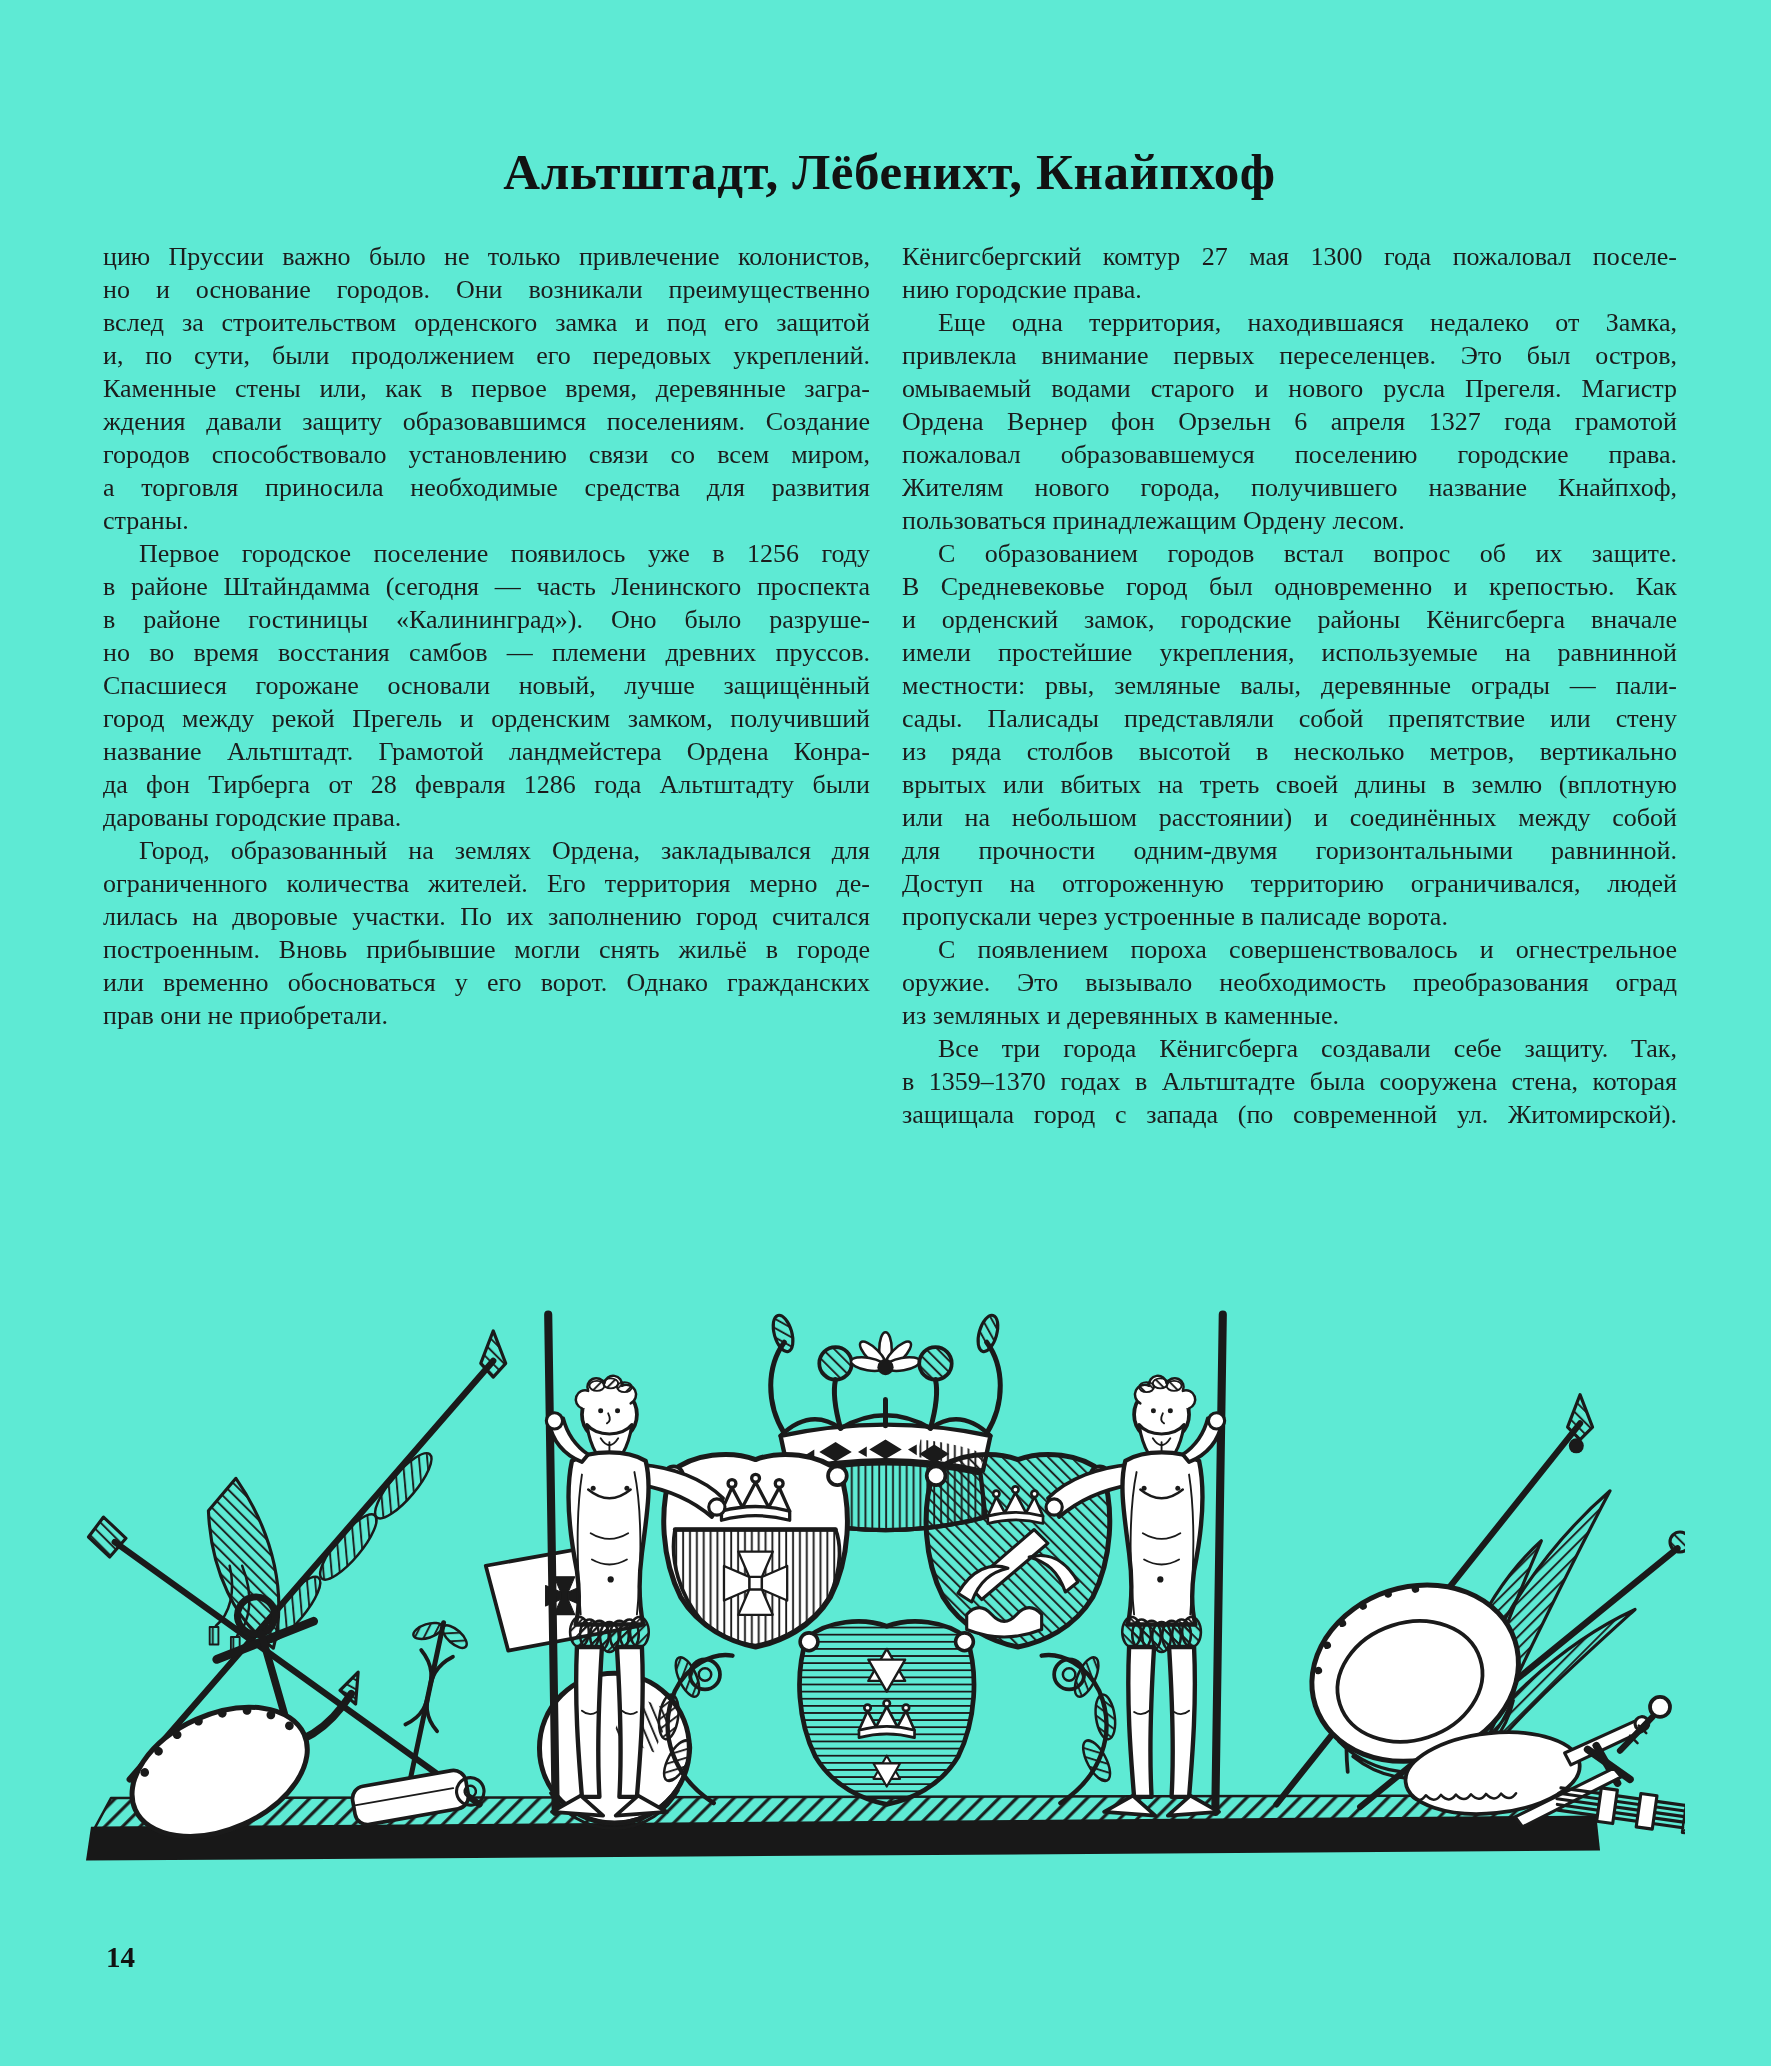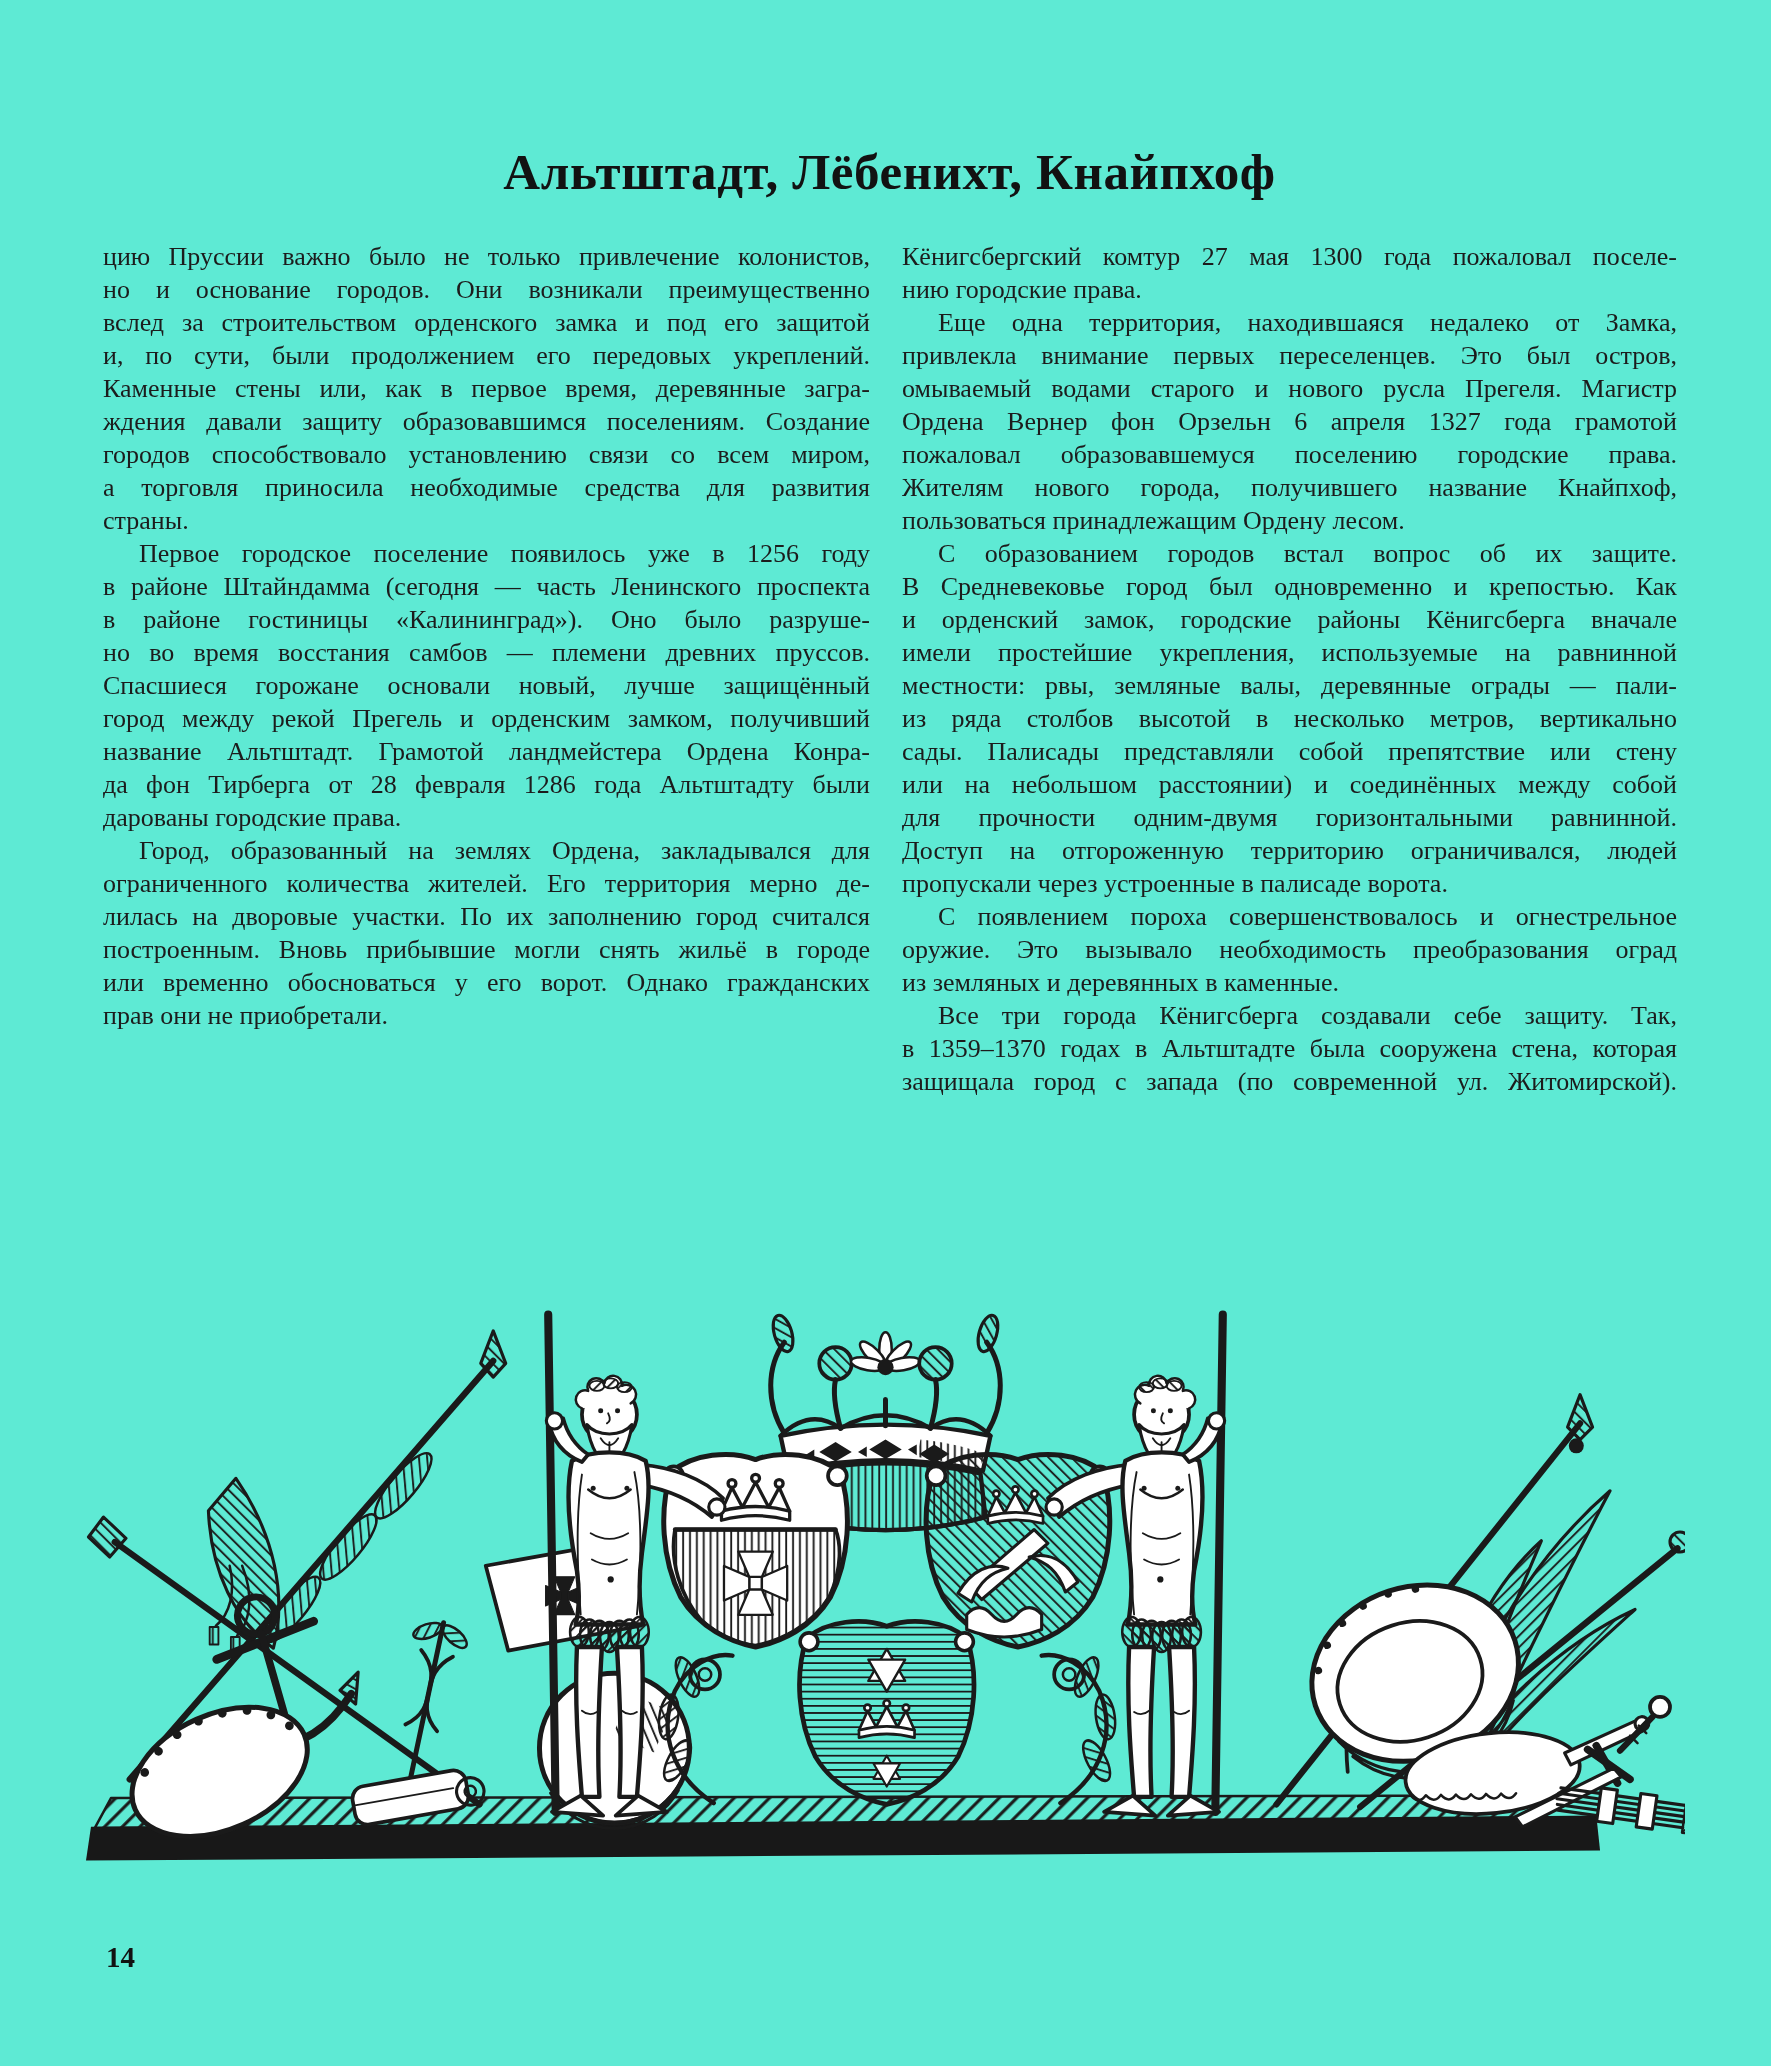--- a/index.html
+++ b/index.html
@@ -92,22 +92,23 @@
         <div class="line">пожаловал образовавшемуся поселению городские права.</div>
         <div class="line">Жителям нового города, получившего название Кнайпхоф,</div>
         <div class="line last">пользоваться принадлежащим Ордену лесом.</div>
       </div>
       <div class="para">
         <div class="line indent">С образованием городов встал вопрос об их защите.</div>
         <div class="line">В Средневековье город был одновременно и крепостью. Как</div>
         <div class="line">и орденский замок, городские районы Кёнигсберга вначале</div>
         <div class="line">имели простейшие укрепления, используемые на равнинной</div>
         <div class="line">местности: рвы, земляные валы, деревянные ограды — пали-</div>
+        <div class="line">сады. Палисады представляли собой препятствие или стену</div>
         <div class="line">из ряда столбов высотой в несколько метров, вертикально</div>
-        <div class="line">сады. Палисады представляли собой препятствие или стену</div>
+        <div class="line">врытых или вбитых на треть своей длины в землю (вплотную</div>
         <div class="line">или на небольшом расстоянии) и соединённых между собой</div>
         <div class="line">для прочности одним-двумя горизонтальными равнинной.</div>
         <div class="line">Доступ на отгороженную территорию ограничивался, людей</div>
         <div class="line last">пропускали через устроенные в палисаде ворота.</div>
       </div>
       <div class="para">
         <div class="line indent">С появлением пороха совершенствовалось и огнестрельное</div>
         <div class="line">оружие. Это вызывало необходимость преобразования оград</div>
         <div class="line last">из земляных и деревянных в каменные.</div>
       </div>

